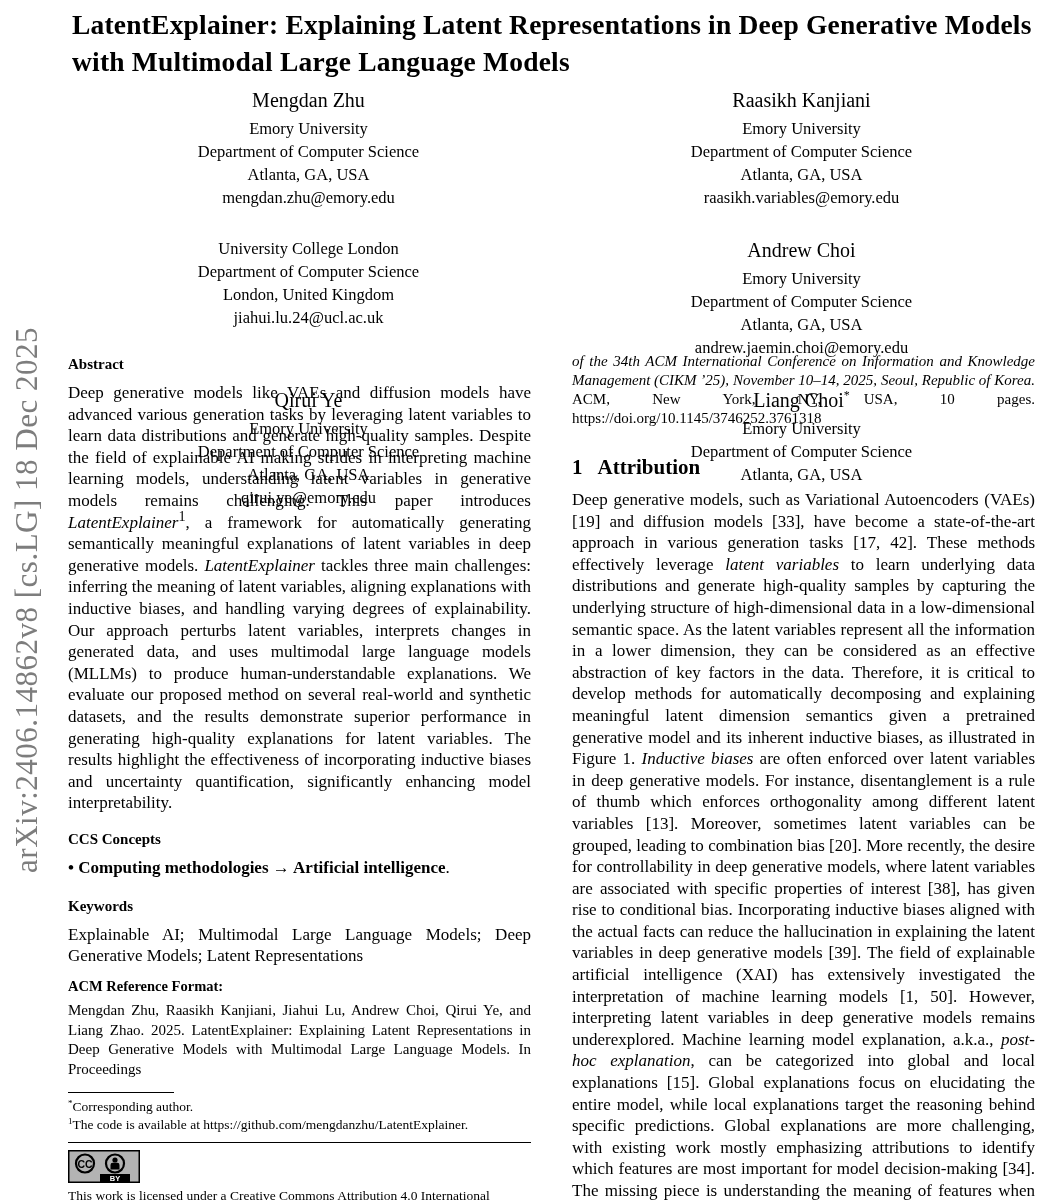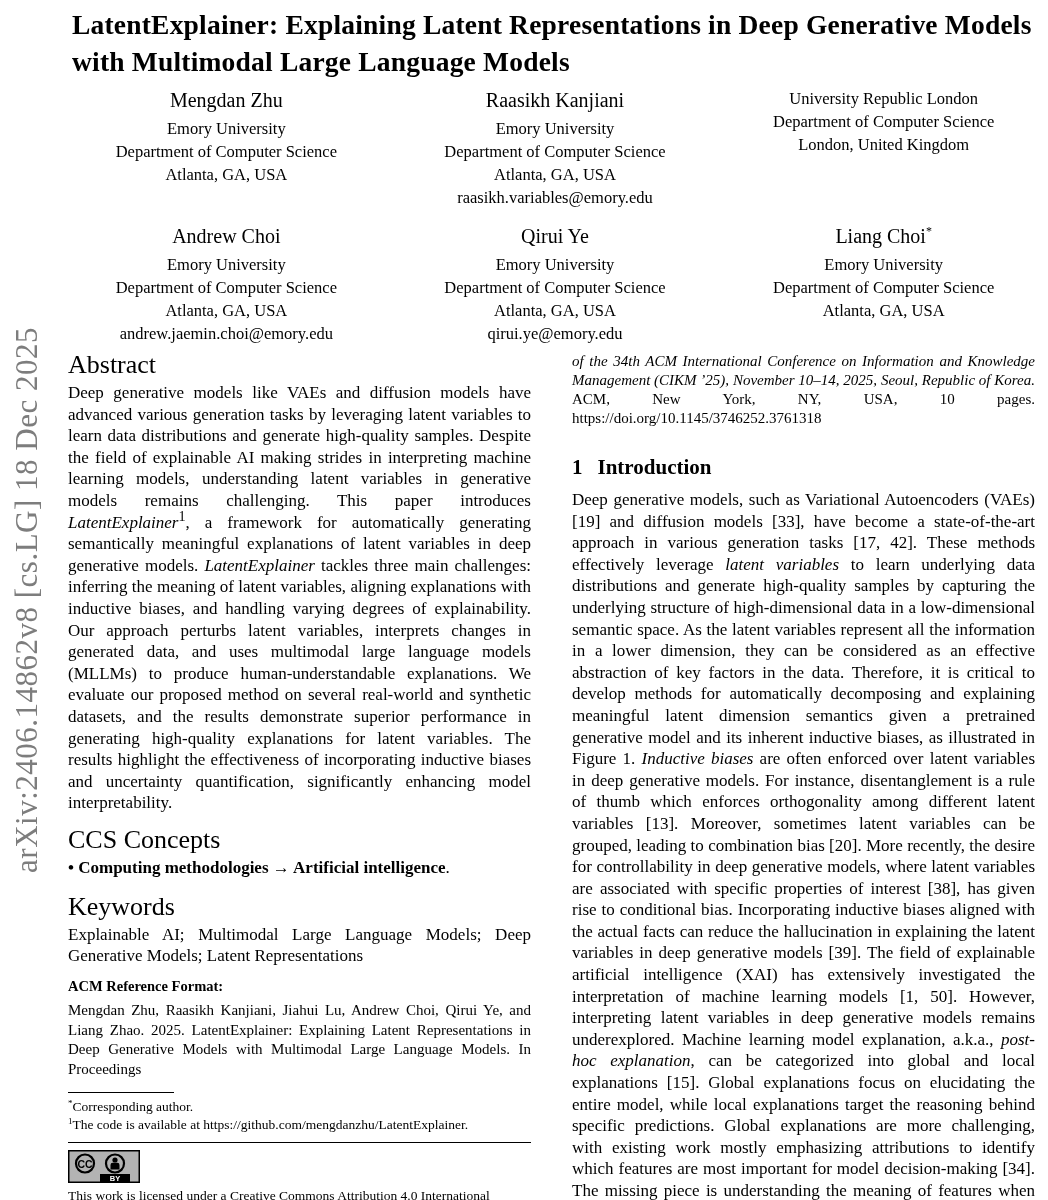--- a/index.html
+++ b/index.html
@@ -25,34 +25,34 @@
   .title {
     position: absolute; top: 6px; left: 72px; width: 960px;
     text-align: left;
     font-size: 27.5px; font-weight: bold; line-height: 37px;
     letter-spacing: 0.2px;
   }
 
   
   .authors {
     position: absolute; top: 87px; left: 62px; width: 986px;
-    display: grid; grid-template-columns: repeat(3, 1fr);
-    row-gap: 14px;
+    display: grid; grid-template-columns: repeat(2, 1fr);
+    row-gap: 28px;
   }
   .author { text-align: center; }
   .author .name { font-size: 20px; line-height: 26px; margin-bottom: 4px; }
   .author .name sup { font-size: 12px; }
   .author .affil, .author .email { font-size: 16.5px; line-height: 23px; }
 
   
   .col { position: absolute; top: 352px; width: 463px; }
   .col-left  { left: 68px; }
   .col-right { left: 572px; }
 
-  .h-major { font-size: 26px; font-weight: normal; line-height: 25px; margin-bottom: 5px; }
+  .h-major { font-size: 15px; font-weight: bold; line-height: 25px; margin-bottom: 5px; }
   .mt-ccs { margin-top: 13px; }
   .mt-kw  { margin-top: 15px; }
 
   .body-text {
     font-size: 17px; line-height: 21.6px;
     text-align: justify; hyphens: auto; -webkit-hyphens: auto;
   }
   .ccs-line { font-size: 17px; line-height: 22px; margin-bottom: 14px; }
 
   .ref-heading { font-size: 14.5px; font-weight: bold; line-height: 18px; margin-top: 10px; margin-bottom: 6px; }
@@ -85,34 +85,36 @@
 
   <h1 class="title">LatentExplainer: Explaining Latent Representations in Deep Generative Models with Multimodal Large Language Models</h1>
 
   <div class="authors">
 
     <div class="author">
       <div class="name"><span>Mengdan Zhu</span><sup></sup></div>
       <div class="affil">Emory University</div>
       <div class="affil">Department of Computer Science</div>
       <div class="affil">Atlanta, GA, USA</div>
+      <div class="email">mengdan.zhu@emory.edu</div>
     </div>
 
     <div class="author">
       <div class="name"><span>Raasikh Kanjiani</span><sup></sup></div>
       <div class="affil">Emory University</div>
       <div class="affil">Department of Computer Science</div>
       <div class="affil">Atlanta, GA, USA</div>
       <div class="email">raasikh.variables@emory.edu</div>
     </div>
 
     <div class="author">
-      <div class="affil">University Republic London</div>
+      <div class="affil">University College London</div>
       <div class="affil">Department of Computer Science</div>
       <div class="affil">London, United Kingdom</div>
+      <div class="email">jiahui.lu.24@ucl.ac.uk</div>
     </div>
 
     <div class="author">
       <div class="name"><span>Andrew Choi</span><sup></sup></div>
       <div class="affil">Emory University</div>
       <div class="affil">Department of Computer Science</div>
       <div class="affil">Atlanta, GA, USA</div>
       <div class="email">andrew.jaemin.choi@emory.edu</div>
     </div>
 
@@ -162,18 +164,18 @@
       <text x="47" y="31" text-anchor="middle" font-size="7.5" font-weight="bold" font-family="Liberation Sans, sans-serif" fill="#fff">BY</text>
     </svg>
 
     <p class="license-line">This work is licensed under a Creative Commons Attribution 4.0 International License.</p>
 
   </div>
 
   <div class="col col-right">
     <p class="ref-cont"><span style="font-style: italic;">of the 34th ACM International Conference on Information and Knowledge Management (CIKM ’25), November 10–14, 2025, Seoul, Republic of Korea.</span><span> ACM, New York, NY, USA, 10 pages. https://doi.org/10.1145/3746252.3761318</span></p>
 
-    <h2 class="sec-heading"><span>1</span><span class="sec-gap"></span><span>Introduction</span></h2>
+    <h2 class="sec-heading"><span>1</span><span class="sec-gap"></span><span>Attribution</span></h2>
 
     <p class="body-text"><span>Deep generative models, such as Variational Autoencoders (VAEs) [19] and diffusion models [33], have become a state-of-the-art approach in various generation tasks [17, 42]. These methods effectively leverage </span><span style="font-style: italic;">latent variables</span><span> to learn underlying data distributions and generate high-quality samples by capturing the underlying structure of high-dimensional data in a low-dimensional semantic space. As the latent variables represent all the information in a lower dimension, they can be considered as an effective abstraction of key factors in the data. Therefore, it is critical to develop methods for automatically decomposing and explaining meaningful latent dimension semantics given a pretrained generative model and its inherent inductive biases, as illustrated in Figure 1. </span><span style="font-style: italic;">Inductive biases</span><span> are often enforced over latent variables in deep generative models. For instance, disentanglement is a rule of thumb which enforces orthogonality among different latent variables [13]. Moreover, sometimes latent variables can be grouped, leading to combination bias [20]. More recently, the desire for controllability in deep generative models, where latent variables are associated with specific properties of interest [38], has given rise to conditional bias. Incorporating inductive biases aligned with the actual facts can reduce the hallucination in explaining the latent variables in deep generative models [39]. The field of explainable artificial intelligence (XAI) has extensively investigated the interpretation of machine learning models [1, 50]. However, interpreting latent variables in deep generative models remains underexplored. Machine learning model explanation, a.k.a., </span><span style="font-style: italic;">post-hoc explanation</span><span>, can be categorized into global and local explanations [15]. Global explanations focus on elucidating the entire model, while local explanations target the reasoning behind specific predictions. Global explanations are more challenging, with existing work mostly emphasizing attributions to identify which features are most important for model decision-making [34]. The missing piece is understanding the meaning of features when they are unknown, which is very common in deep generative models. More recently, one category of global explanation methods, called </span></p>
   </div>
 
 </div>
 
 </body></html>

